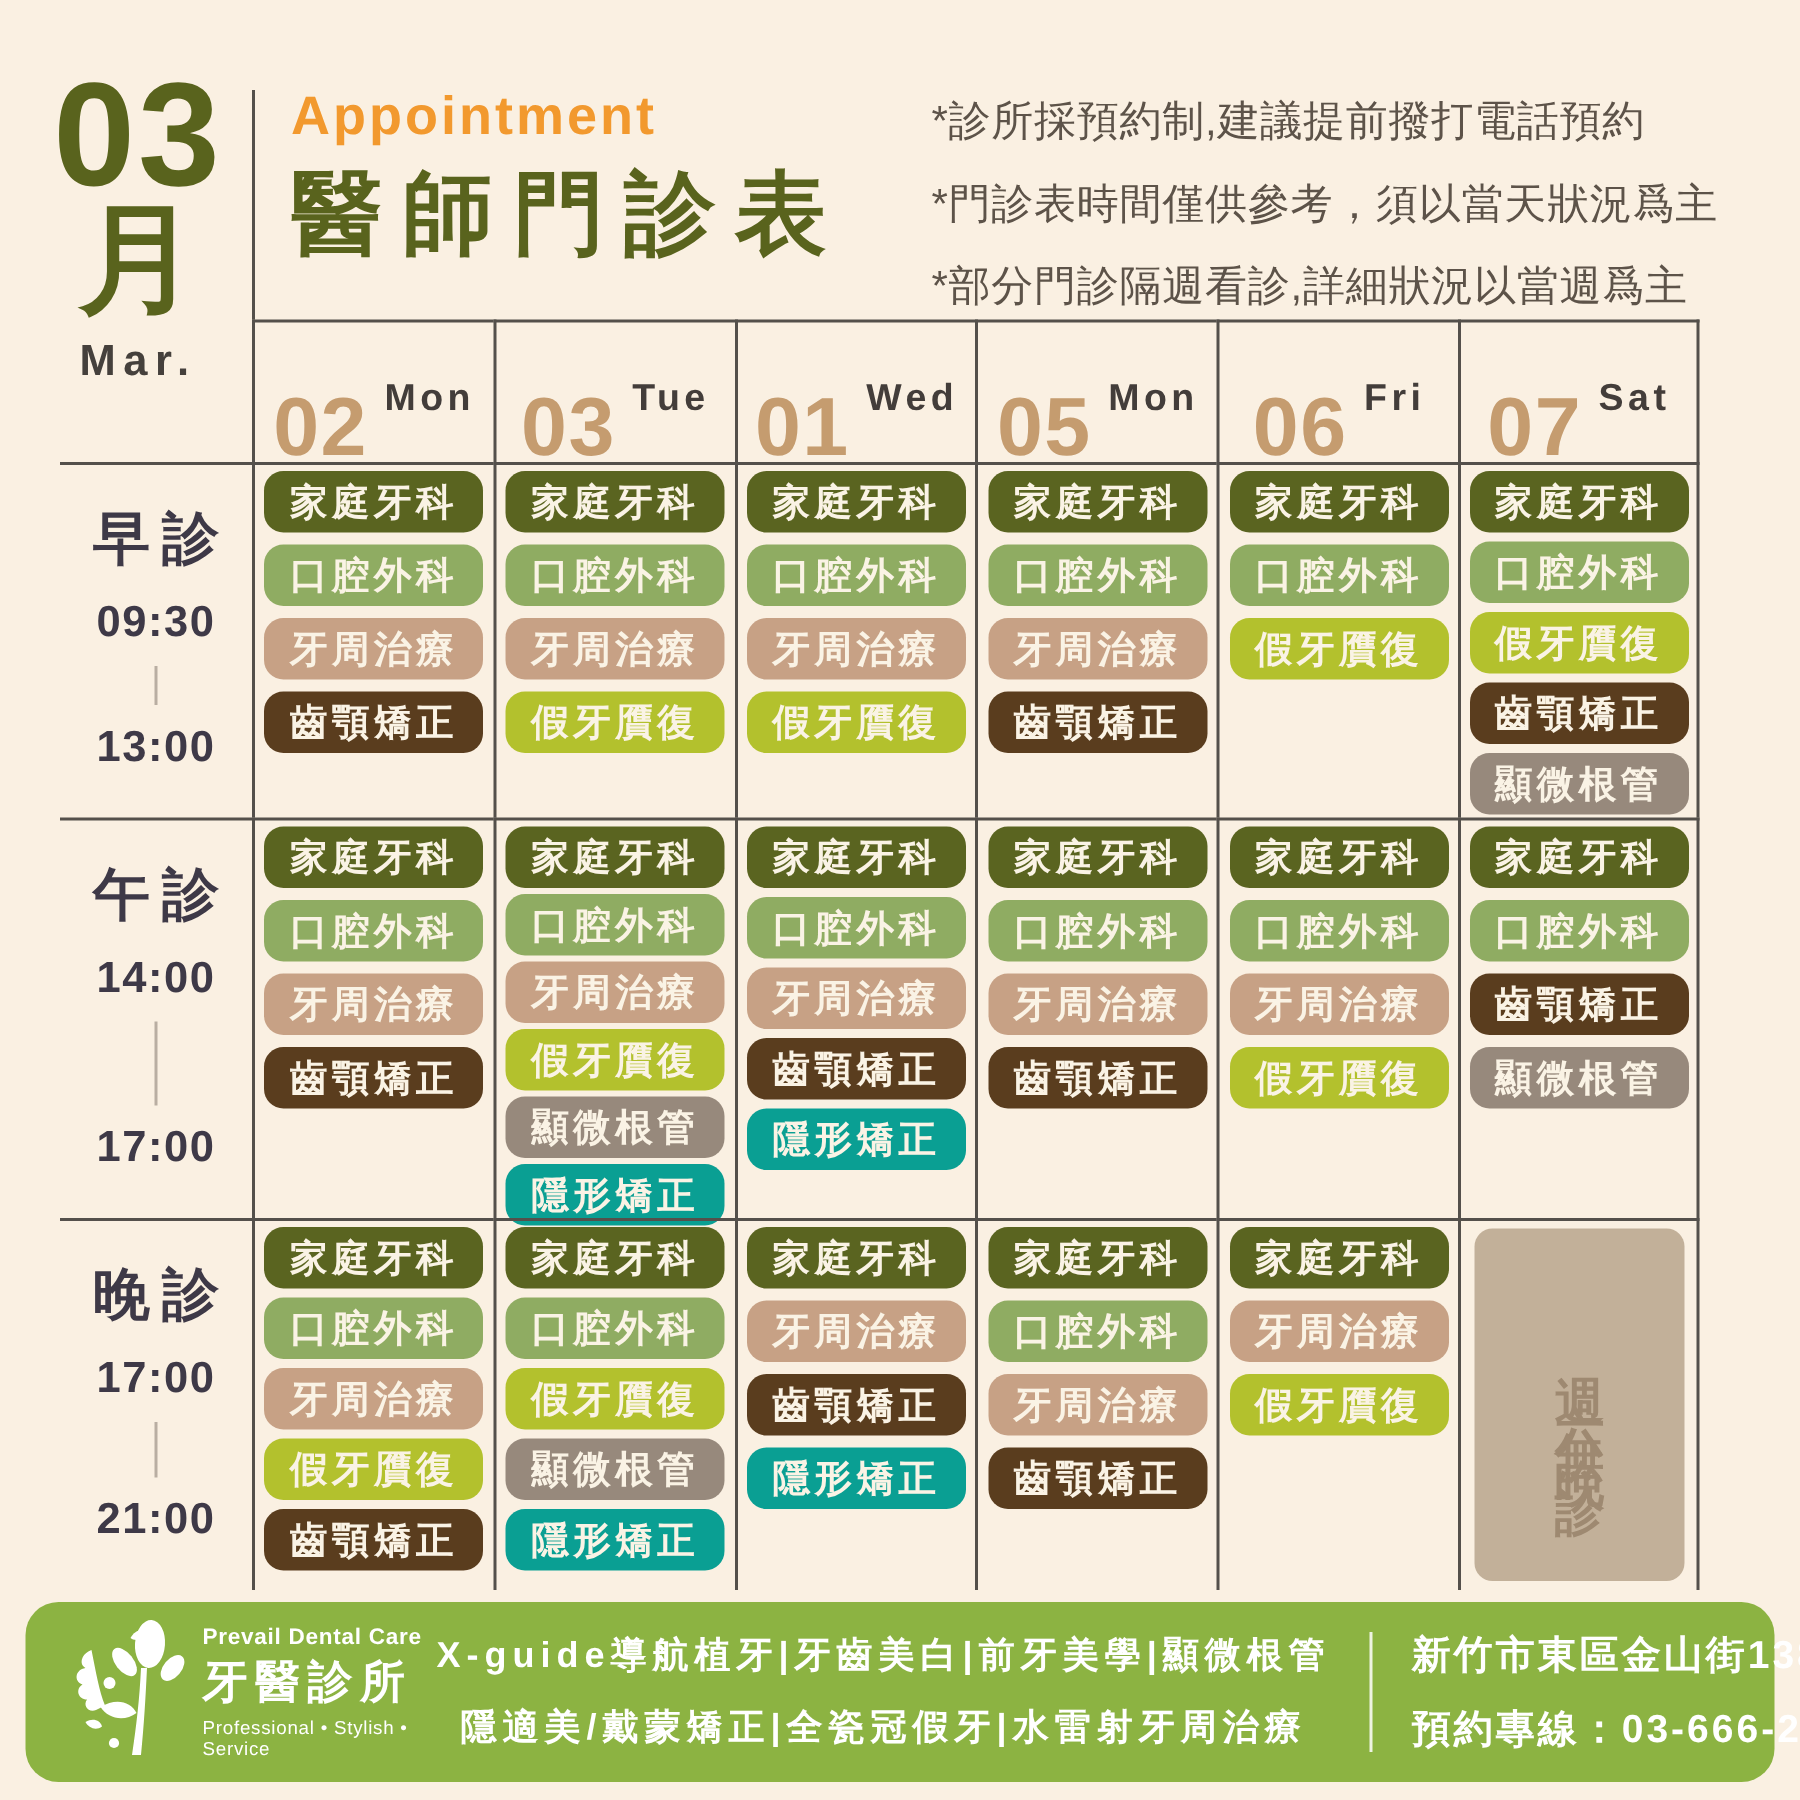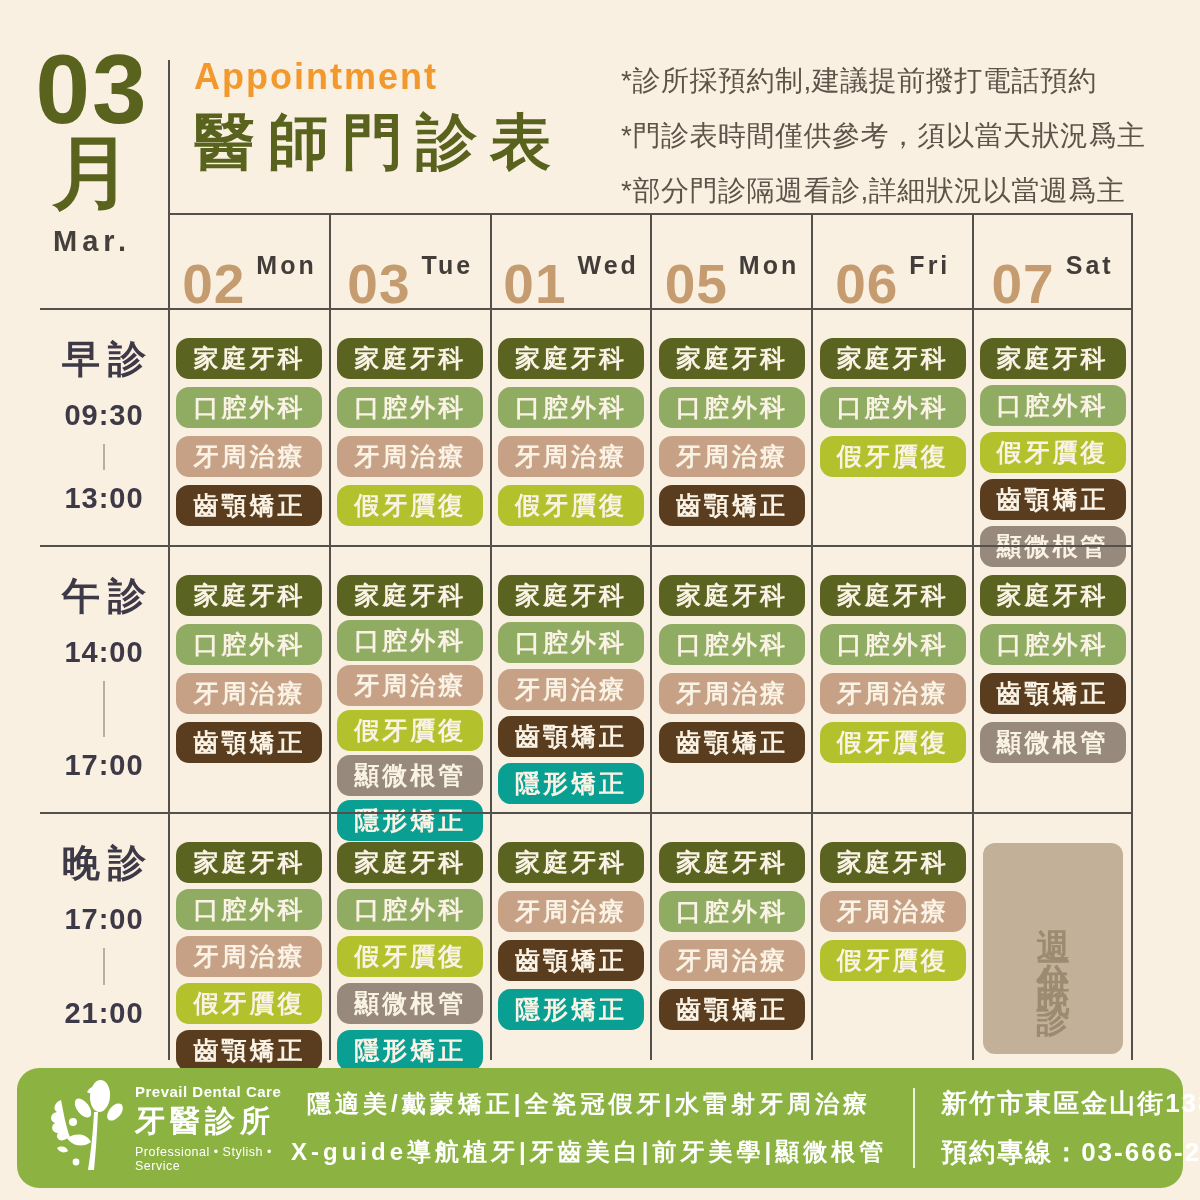--- a/index.html
+++ b/index.html
@@ -34,21 +34,21 @@
   .body{border-top:2px solid var(--line);}
   .hdr .num{font-size:55px;font-weight:bold;color:var(--tan);letter-spacing:1px;margin-top:44px;}
   .hdr .wd{font-size:25px;font-weight:bold;color:var(--day-ink);letter-spacing:3px;margin-left:11px;margin-top:8px;}
 
   .lbl.body{padding:24px 0 30px;}
   .sess-name{font-size:38px;font-weight:bold;color:var(--ink);letter-spacing:8px;padding-left:8px;}
   .sess-time{font-size:29px;font-weight:bold;color:var(--ink);letter-spacing:1px;margin-top:14px;}
   .sess-conn{width:2px;background:#b9aea2;flex:1;max-height:118px;margin:12px 0;}
   .sess-end{font-size:29px;font-weight:bold;color:var(--ink);letter-spacing:1px;}
 
-  .day.body{padding-top:28px;align-items:center;}
+  .day.body{padding-top:4px;align-items:center;}
   .tag{width:146px;height:41px;border-radius:13px;color:var(--tag-ink);font-size:25px;font-weight:bold;
        letter-spacing:3px;display:flex;align-items:center;justify-content:center;flex:0 0 auto;white-space:nowrap;}
   .closed-box{flex:1;width:140px;margin:1px 0 6px;background:var(--closed-bg);border-radius:12px;
        display:flex;align-items:center;justify-content:center;}
   .closed-text{writing-mode:vertical-rl;color:var(--closed-ink);font-size:33px;font-weight:bold;letter-spacing:18px;}
 
   .footer{position:absolute;left:17px;top:1068px;width:1166px;height:120px;background:var(--footer);
        border-radius:22px;display:flex;align-items:center;padding:0 26px;color:#fff;}
   .logo{display:flex;align-items:center;width:248px;flex:0 0 auto;}
   .logo svg{width:96px;height:100px;flex:0 0 auto;}
@@ -255,21 +255,21 @@
         <path d="M44 14 c3 -6 10 -7 12 -2 c-4 4 -10 4 -12 2z"></path>
       </g>
     </svg>
     <div class="logo-text">
       <div class="brand-en">Prevail Dental Care</div>
       <div class="brand-zh">牙醫診所</div>
       <div class="tagline">Professional • Stylish • Service</div>
     </div>
   </div>
   <div class="svc">
+    <div>X-guide導航植牙|牙齒美白|前牙美學|顯微根管</div>
     <div>隱適美/戴蒙矯正|全瓷冠假牙|水雷射牙周治療</div>
-    <div>X-guide導航植牙|牙齒美白|前牙美學|顯微根管</div>
   </div>
   <div class="foot-div"></div>
   <div class="contact">
     <div>新竹市東區金山街138號</div>
     <div>預約專線：03-666-2299</div>
   </div>
 </div>
 
 </body></html>

